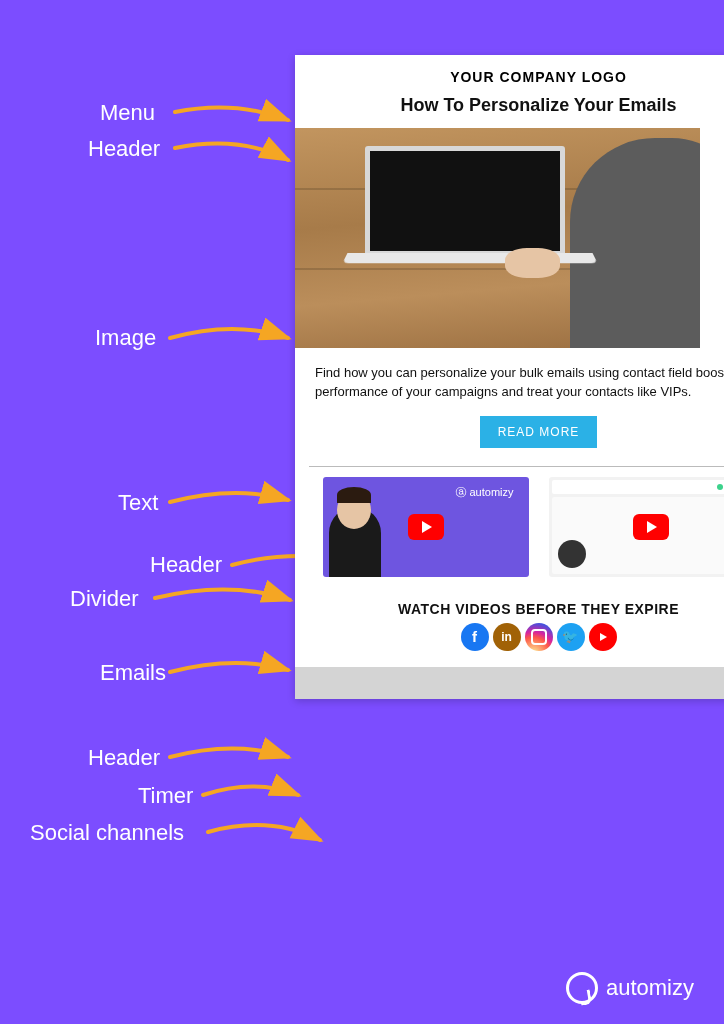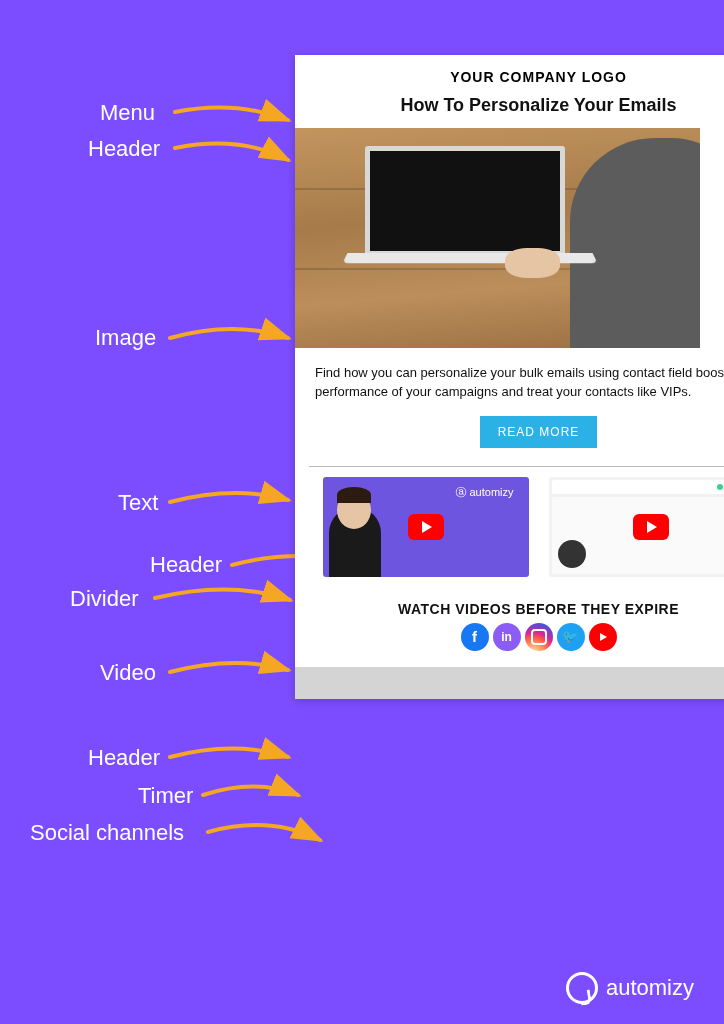--- a/index.html
+++ b/index.html
@@ -38,21 +38,21 @@
   .v1-hair{position:absolute;left:14px;bottom:74px;width:34px;height:16px;background:#2b1b10;border-radius:50% 50% 0 0}
   .v2-top{position:absolute;top:3px;left:3px;right:3px;height:14px;background:#fff;border-radius:2px;display:flex;justify-content:flex-end;align-items:center;gap:2px;padding:0 4px;box-sizing:border-box}
   .v2-dot{width:6px;height:6px;border-radius:50%}
   .v2-body{position:absolute;top:20px;left:3px;right:3px;bottom:3px;background:#fafafa;border-radius:2px}
   .v2-circ{position:absolute;left:6px;bottom:6px;width:28px;height:28px;border-radius:50%;background:#333}
   .sub-headline{text-align:center;font-weight:bold;font-size:14px;letter-spacing:0.5px;padding:14px 20px 6px;color:#111}
   .timer{text-align:center;font-size:26px;letter-spacing:2px;color:#111;padding:4px 0 14px}
   .socials{display:flex;justify-content:center;gap:4px;padding-bottom:16px}
   .soc{width:28px;height:28px;border-radius:50%;position:relative;display:flex;align-items:center;justify-content:center;color:#fff;font-weight:bold;font-size:15px}
   .fb{background:#1877f2}
-  .li{background:#8b5cf6}
+  .li{background:#a16207}
   .ig{background:radial-gradient(circle at 30% 110%,#fdf497 0%,#fd5949 45%,#d6249f 60%,#285aeb 90%)}
   .ig::after{content:"";width:12px;height:12px;border:2px solid #fff;border-radius:4px;position:absolute}
   .tw{background:#1da1f2}
   .yt{background:#ff0000}
   .yt::after{content:"";border-left:7px solid #fff;border-top:4px solid transparent;border-bottom:4px solid transparent;margin-left:2px}
   .footer{background:#d4d4d4;padding:14px 22px 18px;font-size:10.5px;color:#333;text-align:center;line-height:1.5}
   .footer a{color:#1a4bd1;text-decoration:underline}
   .brand{position:absolute;right:30px;bottom:20px;color:#fff;font-size:22px;display:flex;align-items:center;gap:8px}
   .brand-mark{width:26px;height:26px;border:3px solid #fff;border-radius:50%;position:relative;display:flex;align-items:center;justify-content:center}
   .brand-mark::after{content:"";width:8px;height:12px;border-right:3px solid #fff;border-bottom:3px solid #fff;border-radius:0 0 50% 0;transform:rotate(-10deg);position:absolute;bottom:-4px;right:4px}
@@ -63,21 +63,21 @@
 
 <div class="bg">
 
   <div class="labels">
     <div class="label" style="left:100px;top:100px">Menu</div>
     <div class="label" style="left:88px;top:136px">Header</div>
     <div class="label" style="left:95px;top:325px">Image</div>
     <div class="label" style="left:118px;top:490px">Text</div>
     <div class="label" style="left:150px;top:552px">Header</div>
     <div class="label" style="left:70px;top:586px">Divider</div>
-    <div class="label" style="left:100px;top:660px">Video</div>
+    <div class="label" style="left:100px;top:660px">Emails</div>
     <div class="label" style="left:88px;top:745px">Header</div>
     <div class="label" style="left:138px;top:783px">Timer</div>
     <div class="label" style="left:30px;top:820px">Social channels</div>
   </div>
 
   <svg width="724" height="1024" style="position:absolute;left:0;top:0;pointer-events:none">
     <defs>
         <marker id="ah" markerWidth="10" markerHeight="10" refX="7" refY="3" orient="auto">
           <path d="M0,0 L8,3 L0,6 Z" class="arrow-head"></path>
         </marker>

